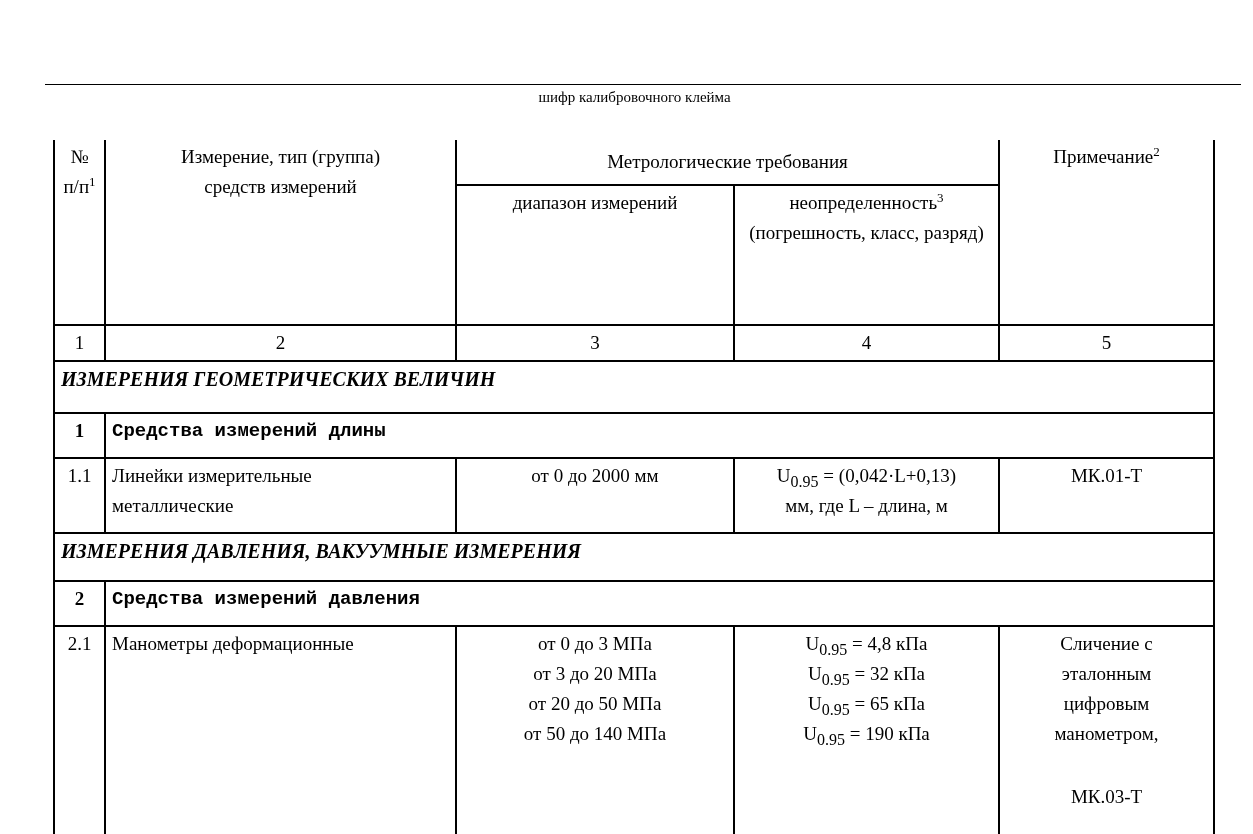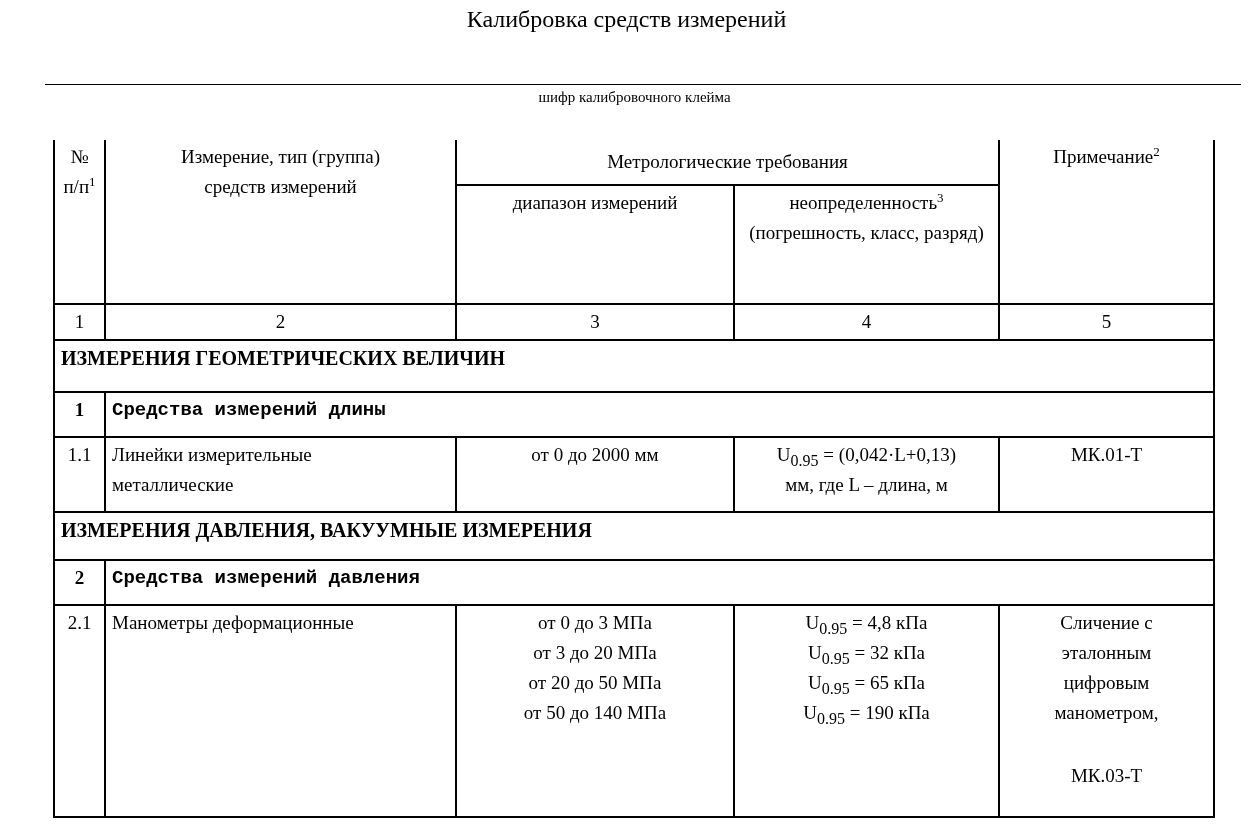--- a/index.html
+++ b/index.html
@@ -50,34 +50,34 @@
     overflow: hidden;
   }
   tr.hdr-top td { border-top: none; }
   .center { text-align: center; }
   .left { text-align: left; }
   .vmid { vertical-align: middle !important; }
   td.section-cell {
     font-weight: bold;
     font-size: 20px;
     padding: 6px 3px 2px 3px;
+    font-style: italic;
   }
   td.group-title { font-weight: bold; padding-top: 5px; font-family: Liberation Mono, monospace; }
   td.group-num { font-weight: bold; padding-top: 5px; }
   sup { font-size: 13px; line-height: 0; }
   sub { font-size: 16px; line-height: 0; }
   .note-code { margin-top: 33px; }
   .nowrap { white-space: nowrap; }
 </style>
 </head>
 <body>
 
 <div class="page">
 
-  <div class="doc-title">Калибровка средств измерений</div>
 
   <div class="stamp-rule"></div>
   <div class="stamp-caption">шифр калибровочного клейма</div>
 
   <table class="main">
     <colgroup>
       <col style="width:51px">
       <col style="width:351px">
       <col style="width:278px">
       <col style="width:265px">
@@ -93,21 +93,21 @@
       <td rowspan="2" class="center">
         <div>Измерение, тип (группа)</div>
         <div>средств измерений</div>
       </td>
       <td colspan="2" class="center vmid">Метрологические требования</td>
       <td rowspan="2" class="center">
         <span>Примечание</span><sup>2</sup>
       </td>
     </tr>
 
-    <tr style="height:119px">
+    <tr style="height:140px">
       <td class="center">диапазон измерений</td>
       <td class="center">
         <span>неопределенность</span><sup>3</sup><span> (погрешность, класс, разряд)</span>
       </td>
     </tr>
 
     <tr style="height:35px">
       <td class="center vmid">1</td>
       <td class="center vmid">2</td>
       <td class="center vmid">3</td>

